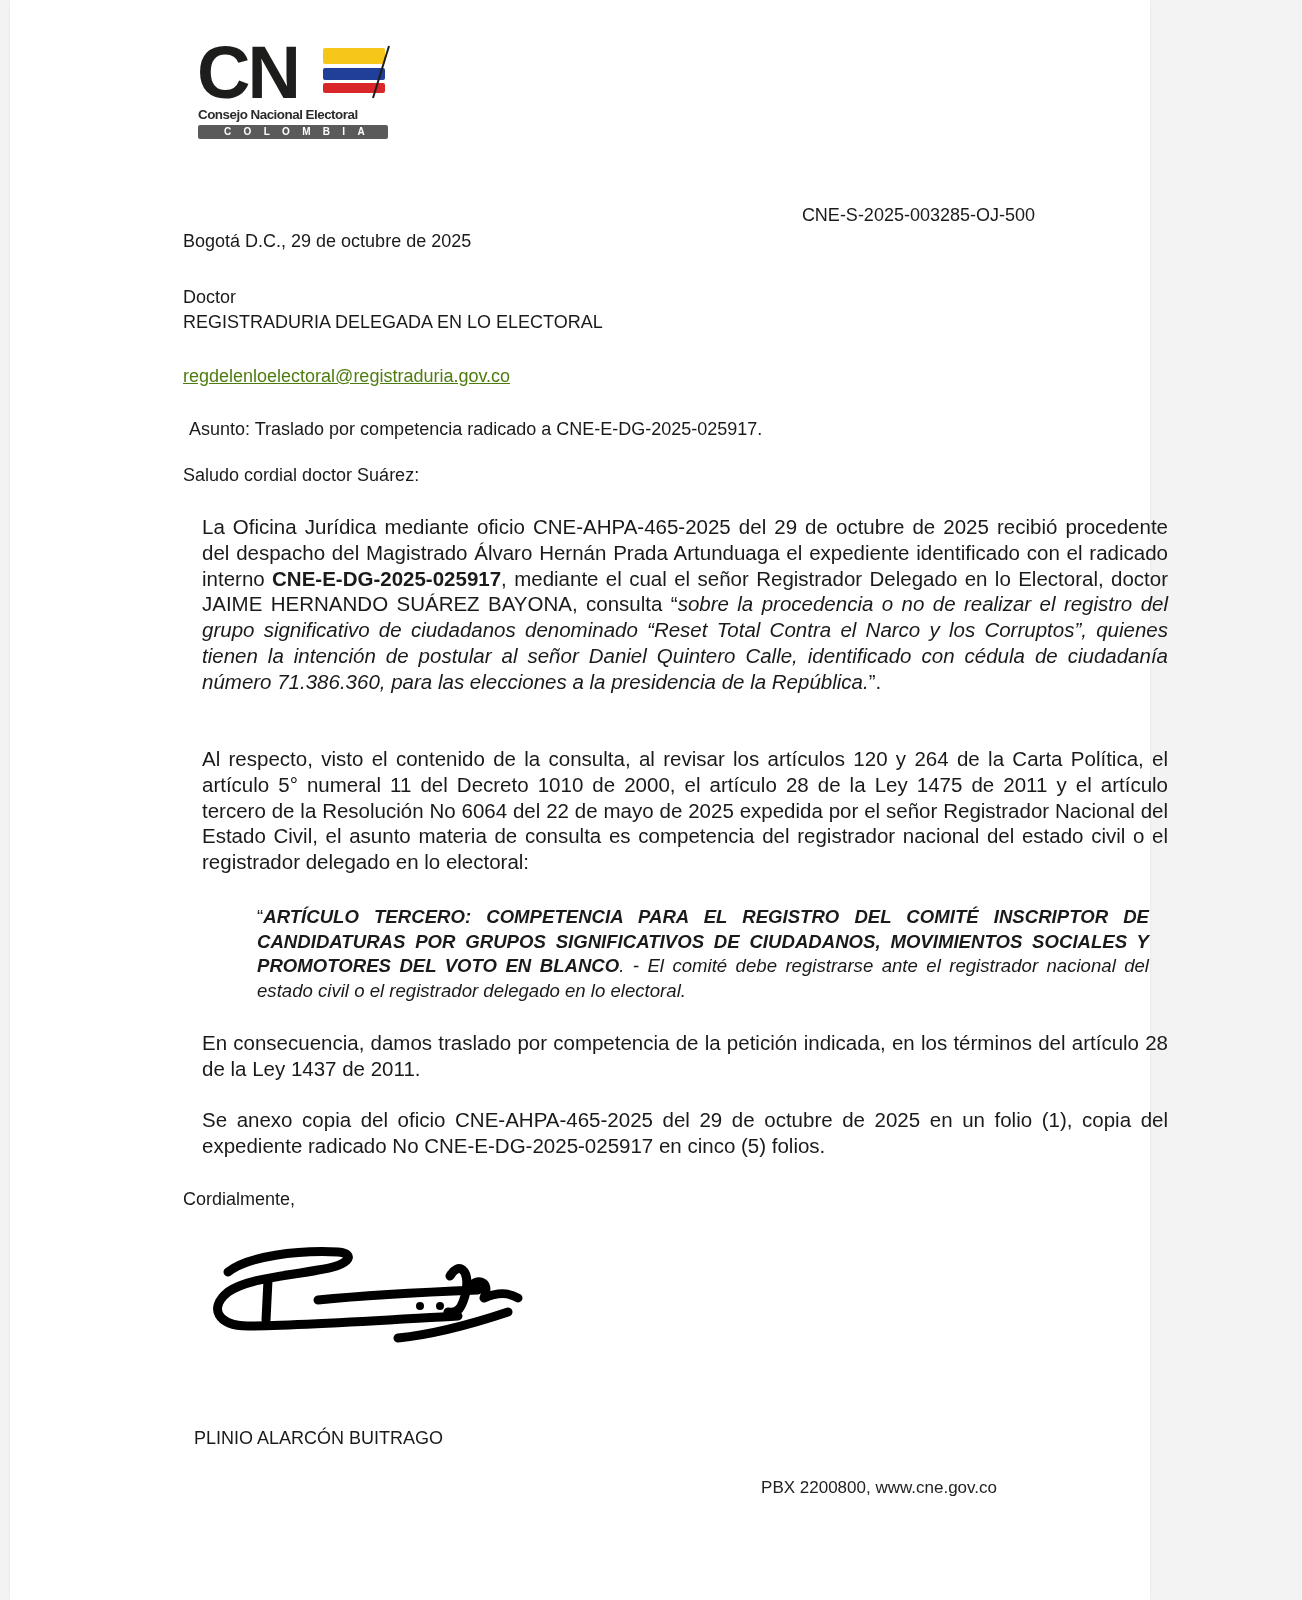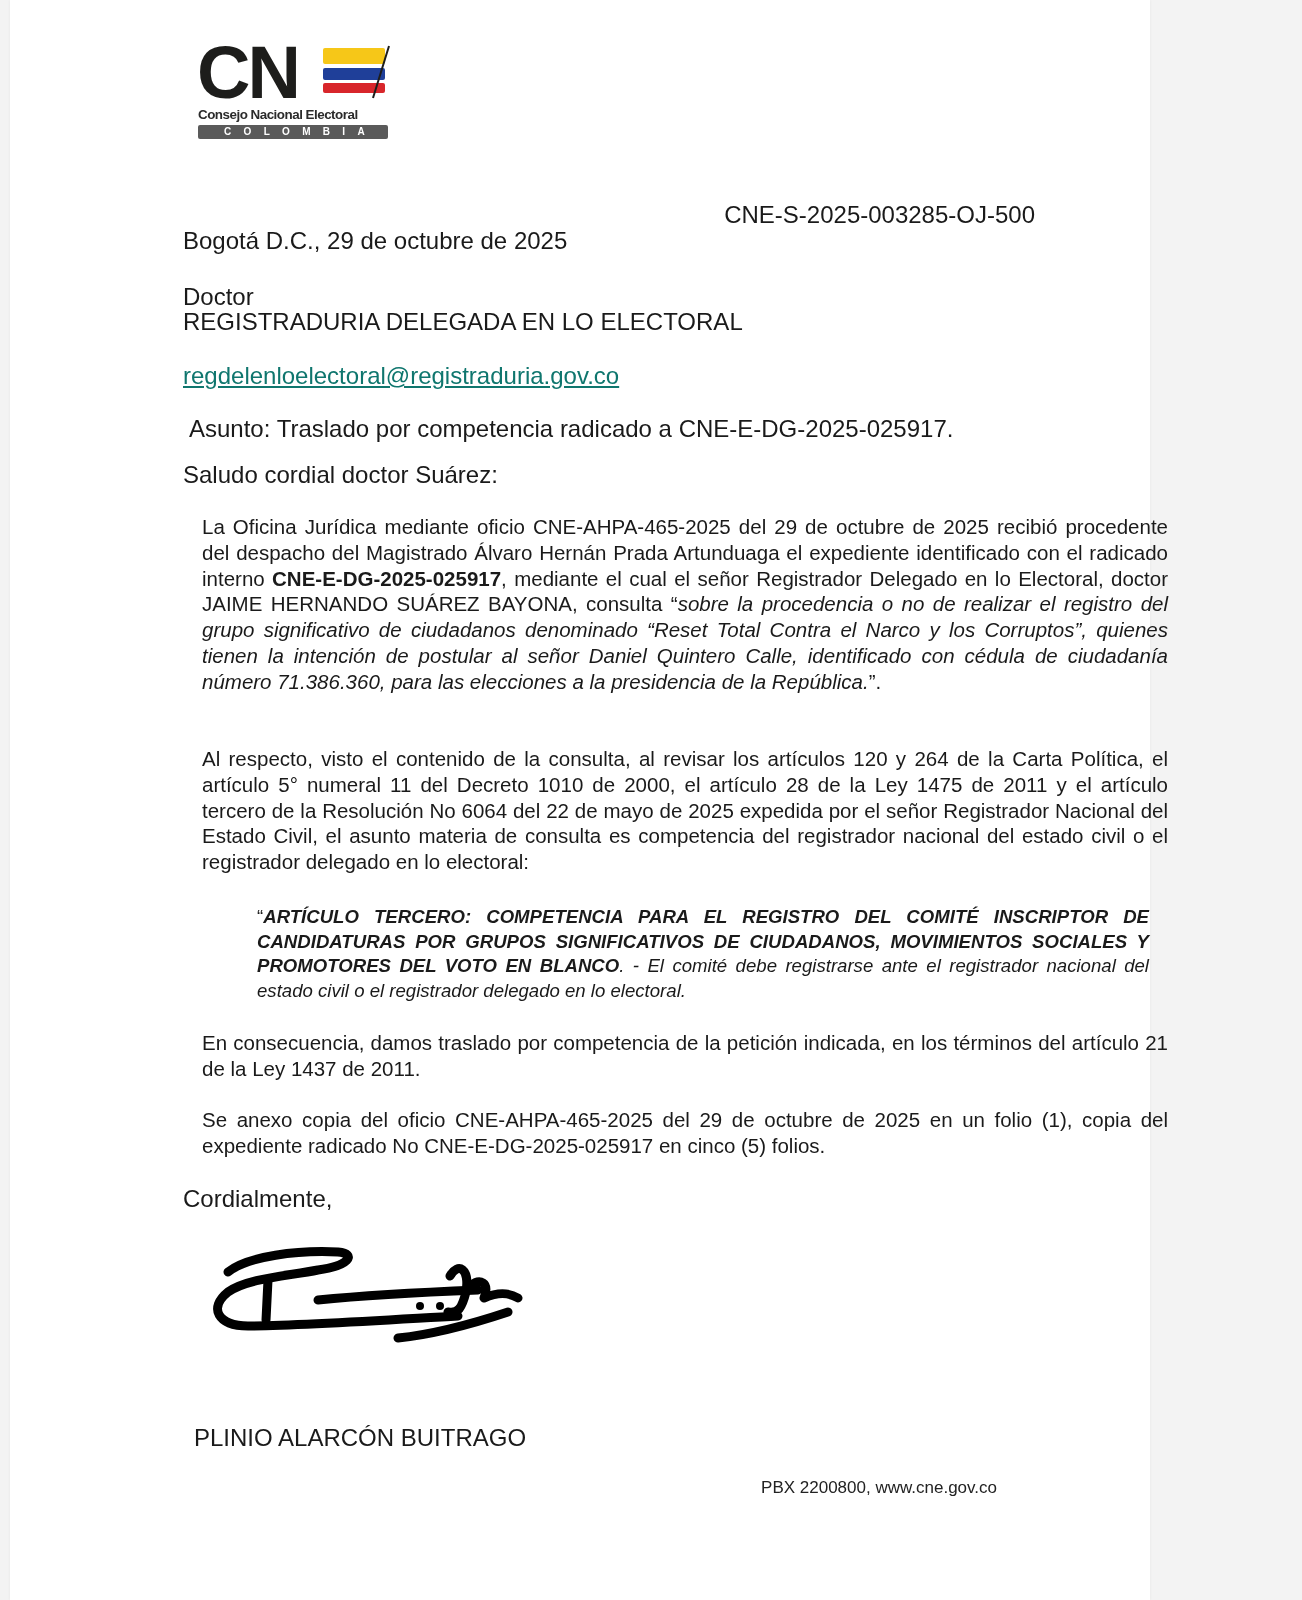--- a/index.html
+++ b/index.html
@@ -15,23 +15,23 @@
   
   .logo { position:absolute; left:187px; top:42px; width:195px; height:100px; }
   .logo-cn { position:absolute; left:0; top:-6px; font-family:"Liberation Sans", sans-serif; font-weight:bold; font-size:74px; letter-spacing:-3px; color:#1d1d1b; line-height:74px; }
   .flag { position:absolute; left:126px; top:6px; width:62px; }
   .flag .y { height:16px; background:#f6c718; border-radius:2px; }
   .flag .b { height:12px; background:#1f3f99; margin-top:4px; border-radius:2px; }
   .flag .r { height:10px; background:#d8262b; margin-top:3px; border-radius:2px; }
   .logo-sub { position:absolute; left:1px; top:65px; font-size:13.4px; font-weight:bold; letter-spacing:-0.5px; color:#2b2b2b; white-space:nowrap; }
   .logo-bar { position:absolute; left:1px; top:83px; width:190px; height:14px; background:#5a5a5a; border-radius:2px; color:#fff; font-size:10px; font-weight:bold; letter-spacing:12.3px; text-align:center; line-height:14px; padding-left:15px; box-sizing:border-box; }
 
-  .txt { position:absolute; font-size:24px; line-height:26px; white-space:nowrap; }
+  .txt { position:absolute; font-size:18px; line-height:26px; white-space:nowrap; }
   .bold { font-weight:normal; }
-  .link { color:#0f766e; text-decoration:underline; }
+  .link { color:#4d7c0f; text-decoration:underline; }
   .para { position:absolute; left:183px; width:966px; font-size:20.5px; line-height:25.8px; text-align:justify;margin-left:19px; }
   .para .ital { font-style:italic; }
   .quote { position:absolute; left:257px; width:892px; font-size:18.6px; line-height:24.5px; text-align:justify; font-style:italic; }
   .quote b { font-weight:bold; }
   .footer { position:absolute; right:153px; font-size:17px; line-height:22px; text-align:right; color:#222; white-space:nowrap; }
   .sig { position:absolute; left:205px; top:1242px; }
 </style>
 </head>
 <body>
 
@@ -69,21 +69,21 @@
   <div class="para" style="left:173px;top:514px;">
     <span>La Oficina Jurídica mediante oficio CNE-AHPA-465-2025 del 29 de octubre de 2025 recibió procedente del despacho del Magistrado Álvaro Hernán Prada Artunduaga el expediente identificado con el radicado interno </span><b>CNE-E-DG-2025-025917</b><span>, mediante el cual el señor Registrador Delegado en lo Electoral, doctor JAIME HERNANDO SUÁREZ BAYONA, consulta “</span><span class="ital">sobre la procedencia o no de realizar el registro del grupo significativo de ciudadanos denominado “Reset Total Contra el Narco y los Corruptos”, quienes tienen la intención de postular al señor Daniel Quintero Calle, identificado con cédula de ciudadanía número 71.386.360, para las elecciones a la presidencia de la República.</span><span>”.</span>
   </div>
 
   <div class="para" style="left:173px;top:746px;">Al respecto, visto el contenido de la consulta, al revisar los artículos 120 y 264 de la Carta Política, el artículo 5° numeral 11 del Decreto 1010 de 2000, el artículo 28 de la Ley 1475 de 2011 y el artículo tercero de la Resolución No  6064 del 22 de mayo de 2025 expedida por el señor Registrador Nacional del Estado Civil, el asunto materia de consulta es competencia del registrador nacional del estado civil o el registrador delegado en lo electoral:</div>
 
   <div class="quote" style="left:247px;top:905px;">
     <span style="font-style:normal">“</span><b>ARTÍCULO TERCERO: COMPETENCIA PARA EL REGISTRO DEL COMITÉ INSCRIPTOR DE CANDIDATURAS POR GRUPOS SIGNIFICATIVOS DE CIUDADANOS, MOVIMIENTOS SOCIALES Y PROMOTORES DEL VOTO EN BLANCO</b><span>. - El comité debe registrarse ante el registrador nacional del estado civil o el registrador delegado en lo electoral.</span>
   </div>
 
-  <div class="para" style="left:173px;top:1030px;">En consecuencia, damos traslado por competencia de la petición indicada, en los términos del artículo 21 de la Ley 1437 de 2011.</div>
+  <div class="para" style="left:173px;top:1030px;">En consecuencia, damos traslado por competencia de la petición indicada, en los términos del artículo 28 de la Ley 1437 de 2011.</div>
 
   <div class="para" style="left:173px;top:1107px;">Se anexo copia del oficio CNE-AHPA-465-2025 del 29 de octubre de 2025 en un folio (1), copia del expediente radicado No CNE-E-DG-2025-025917 en cinco (5) folios.</div>
 
   <div class="txt bold" style="left:173px;top:1186px;">Cordialmente,</div>
 
   <svg class="sig" style="left:198px;top:1242px" width="330" height="110" viewBox="0 0 330 110">
     <g fill="none" stroke="#000" stroke-width="9" stroke-linecap="round" stroke-linejoin="round">
       <path d="M20 30 C 40 14, 90 8, 130 10 C 150 12, 140 24, 110 28 C 80 34, 40 36, 20 50 C 0 66, 10 84, 40 84 C 90 84, 180 78, 250 74"></path>
       <path d="M60 38 L 58 78"></path>
       <path d="M110 58 C 150 54, 220 50, 270 48"></path>

